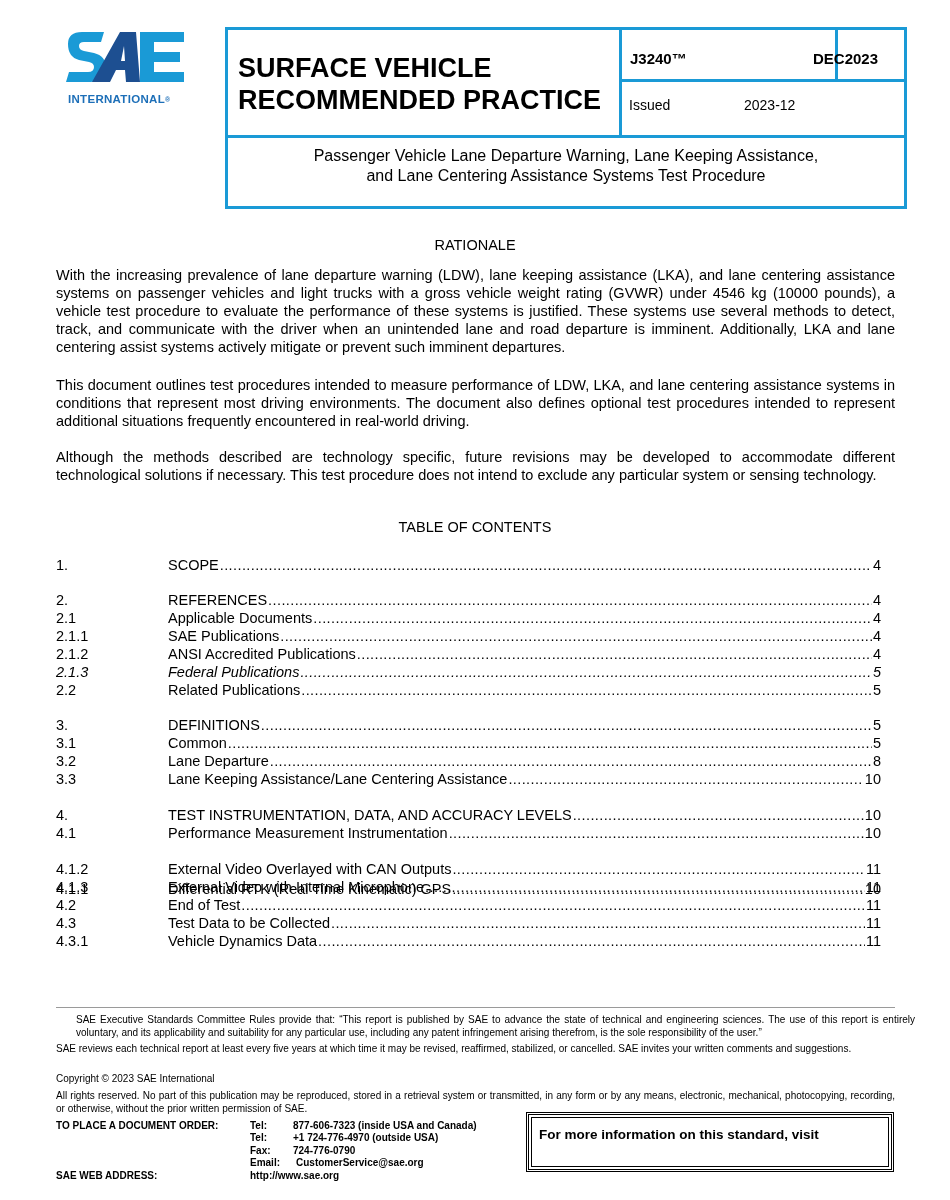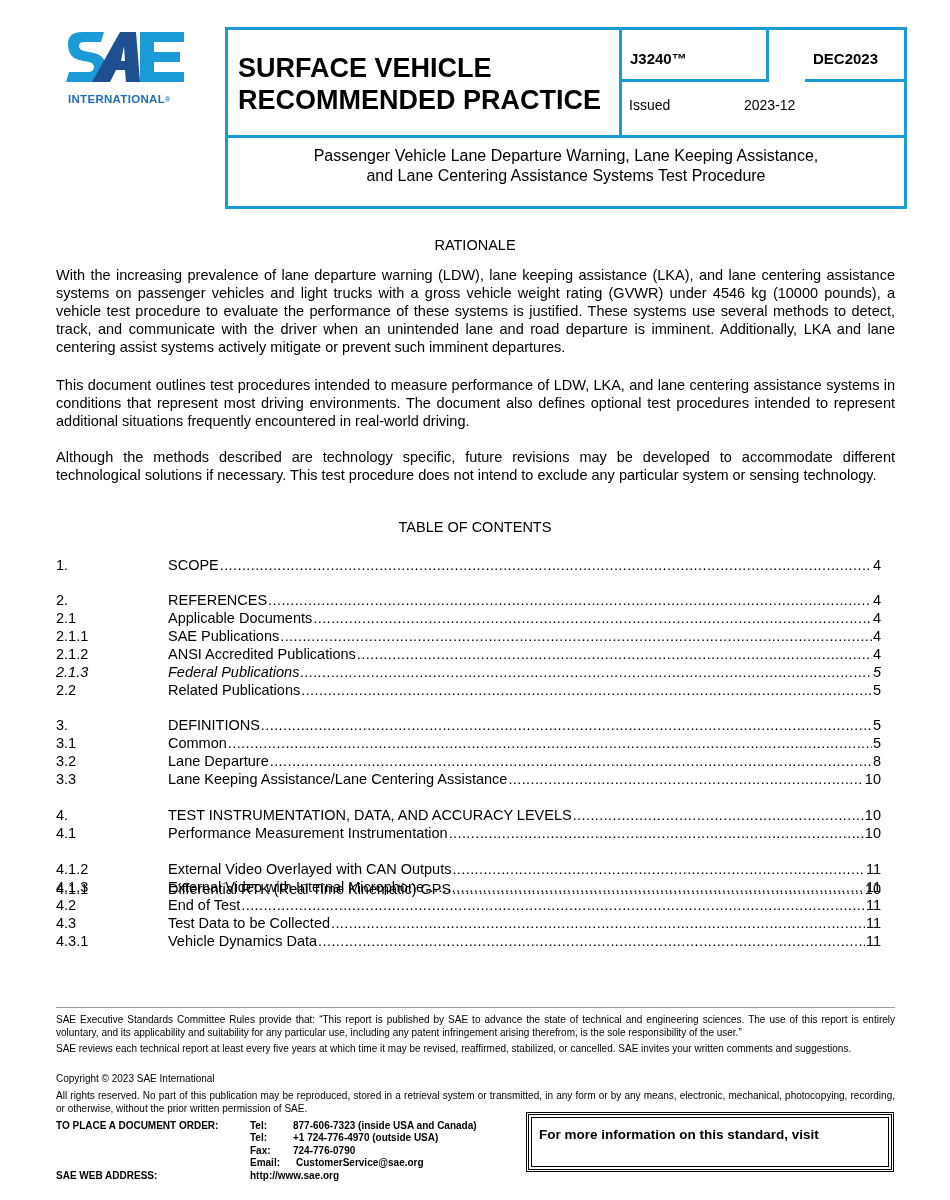--- a/index.html
+++ b/index.html
@@ -14,21 +14,21 @@
   .logo-sub .reg { font-size: 7px; vertical-align: middle; }
 
   
   .hdr { position: absolute; left: 225px; top: 27px; width: 682px; height: 182px;
          border: 3px solid #1a9ad6; box-sizing: border-box; }
   .hdr .cell { position: absolute; box-sizing: border-box; }
   .hdr .title-cell { left: 0; top: 0; width: 394px; height: 108px; border-right: 3px solid #1a9ad6;
                      border-bottom: 3px solid #1a9ad6; }
   .hdr .title-cell .t { position: absolute; left: 10px; top: 22px; font-size: 27px; font-weight: bold;
                         line-height: 32px; white-space: nowrap; }
-  .hdr .std-cell { left: 394px; top: 0; width: 147px; height: 52px; border-right: 3px solid #1a9ad6;
+  .hdr .std-cell { left: 394px; top: 0; width: 216px; height: 52px; border-right: 3px solid #1a9ad6;
                    border-bottom: 3px solid #1a9ad6; }
   .hdr .std-cell span { position: absolute; left: 8px; top: 20px; font-size: 15px; font-weight: bold; }
   .hdr .date-cell { left: 577px; top: 0; width: 99px; height: 52px; border-bottom: 3px solid #1a9ad6; }
   .hdr .date-cell span { position: absolute; left: 8px; top: 20px; font-size: 15px; font-weight: bold; }
   .hdr .issued-cell { left: 394px; top: 52px; width: 282px; height: 56px; border-bottom: 3px solid #1a9ad6; }
   .hdr .issued-cell .lbl { position: absolute; left: 7px; top: 15px; font-size: 14px; }
   .hdr .issued-cell .val { position: absolute; left: 122px; top: 15px; font-size: 14px; }
   .hdr .subtitle { position: absolute; left: 0; top: 116px; width: 676px; text-align: center;
                    font-size: 16px; line-height: 20px; }
 
@@ -219,21 +219,21 @@
     </div>
   <div class="toc-row" style="top:932px;">
       <span class="toc-num">4.3.1</span>
       <span class="toc-title">Vehicle Dynamics Data</span>
       <span class="toc-dots"></span>
       <span class="toc-page">11</span>
     </div>
 </div>
 
 <div class="rule"></div>
-<div class="fnote" style="top:1014px;">SAE Executive Standards Committee Rules provide that: “This report is published by SAE to advance the state of technical and engineering sciences. The use of this report is entirely voluntary, and its applicability and suitability for any particular use, including any patent infringement arising therefrom, is the sole responsibility of the user.”</div>
+<div class="fnote" style="top:1014px;margin-left:20px;">SAE Executive Standards Committee Rules provide that: “This report is published by SAE to advance the state of technical and engineering sciences. The use of this report is entirely voluntary, and its applicability and suitability for any particular use, including any patent infringement arising therefrom, is the sole responsibility of the user.”</div>
 <div class="fnote" style="top:1043px;">SAE reviews each technical report at least every five years at which time it may be revised, reaffirmed, stabilized, or cancelled. SAE invites your written comments and suggestions.</div>
 <div class="fnote" style="top:1073px;">Copyright © 2023 SAE International</div>
 <div class="fnote" style="top:1090px;">All rights reserved. No part of this publication may be reproduced, stored in a retrieval system or transmitted, in any form or by any means, electronic, mechanical, photocopying, recording, or otherwise, without the prior written permission of SAE.</div>
 
 <div class="order" style="left:56px; top:1120px;">TO PLACE A DOCUMENT ORDER:</div>
 <div class="order" style="left:56px; top:1170px;">SAE WEB ADDRESS:</div>
 
 <div class="order" style="left:250px; top:1120px;">Tel:</div>
 <div class="order" style="left:293px; top:1120px;">877-606-7323 (inside USA and Canada)</div>
 <div class="order" style="left:250px; top:1132px;">Tel:</div>

